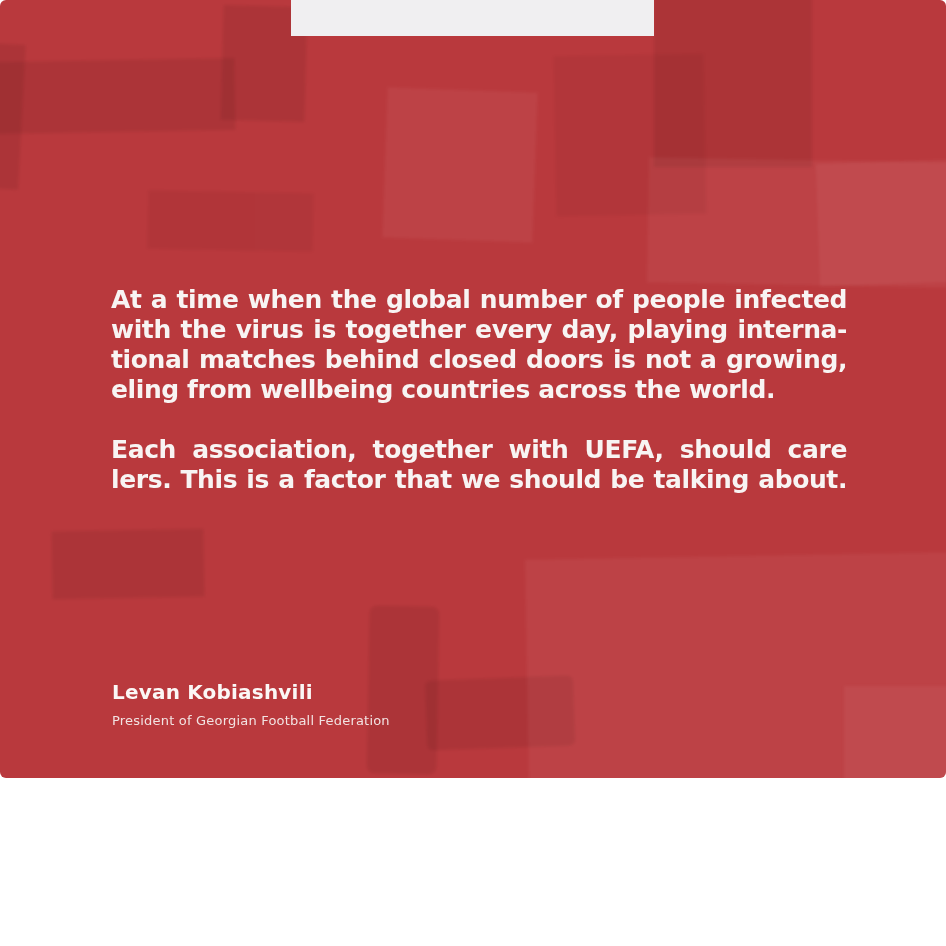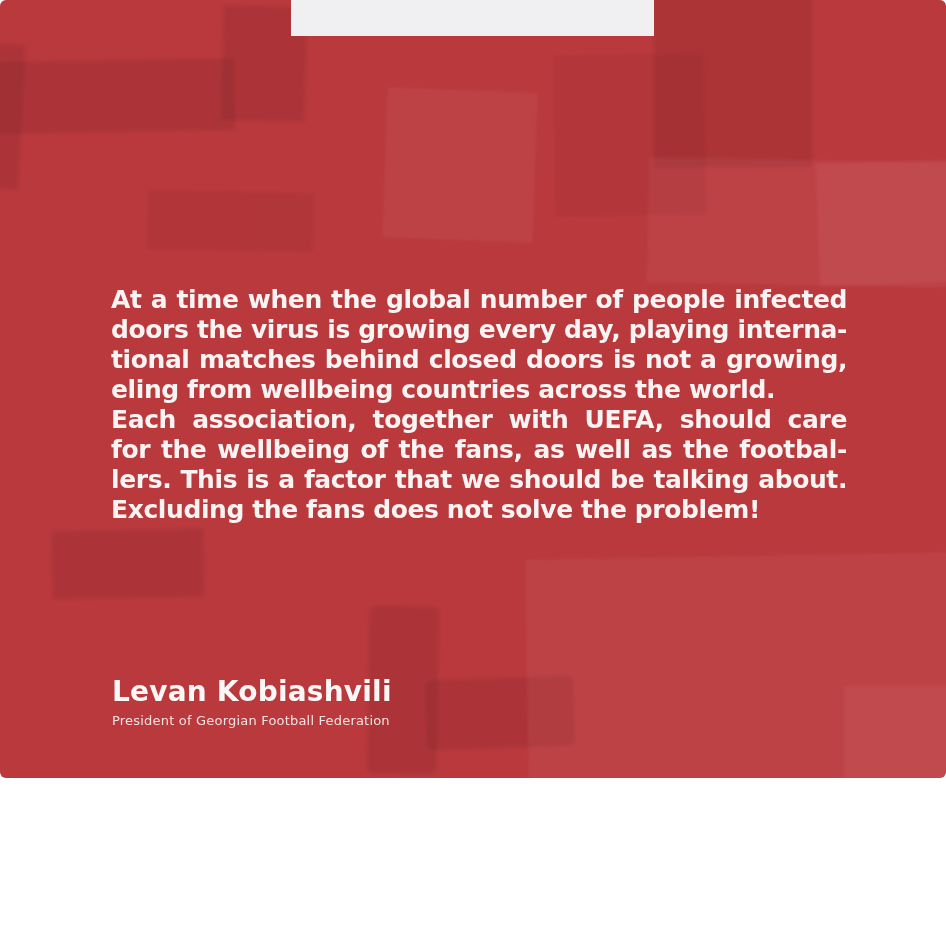--- a/index.html
+++ b/index.html
@@ -34,34 +34,34 @@
   .quote {
     position: absolute;
     left: 111px; top: 285px;
     width: 736px;
     color: var(--quote-color, #f8f4f3);
     font-size: 25px;
     line-height: 30px;
     font-weight: bold;
     letter-spacing: -0.4px;
   }
-  .paragraph + .paragraph { }
+  .paragraph + .paragraph { margin-top: 30px; }
   .qline {
     white-space: nowrap;
     text-align: justify;
     text-align-last: justify;
   }
   .qline.last { text-align-last: left; }
 
   .attribution {
     position: absolute;
     left: 112px; top: 675px;
   }
   .attribution .name {
-    font-size: 28px;
+    font-size: 20px;
     line-height: 34px;
     font-weight: bold;
     color: var(--name-color, #fbf7f6);
     letter-spacing: 0.2px;
   }
   .attribution .role {
     font-size: 13px;
     line-height: 24px;
     font-weight: normal;
     color: var(--title-color, #f2e3e2);
@@ -88,29 +88,27 @@
   <div class="patch p-light" style="left:528px; top:556px; width:430px; height:340px; transform:rotate(-1deg);"></div>
   <div class="patch p-dark" style="left:148px; top:816px; width:290px; height:48px;  transform:rotate(1.5deg);"></div>
   <div class="patch p-light" style="left:844px; top:686px; width:110px; height:270px;"></div>
   <div class="patch p-light" style="left:-5px;  top:876px; width:158px; height:75px;"></div>
 
   <div class="white-banner"></div>
 
   <div class="quote">
       <div class="paragraph">
         <div class="qline">At a time when the global number of people infected</div>
-        <div class="qline">doors the virus is growing every day, playing interna-</div>
+        <div class="qline">with the virus is together every day, playing interna-</div>
         <div class="qline">tional matches behind closed doors is not a growing,</div>
         <div class="qline last">eling from wellbeing countries across the world.</div>
       </div>
       <div class="paragraph">
         <div class="qline">Each association, together with UEFA, should care</div>
-        <div class="qline">for the wellbeing of the fans, as well as the footbal-</div>
         <div class="qline">lers. This is a factor that we should be talking about.</div>
-        <div class="qline last">Excluding the fans does not solve the problem!</div>
       </div>
     </div>
 
   <div class="attribution">
     <div class="name">Levan Kobiashvili</div>
     <div class="role">President of Georgian Football Federation</div>
   </div>
 
 </div>
 

